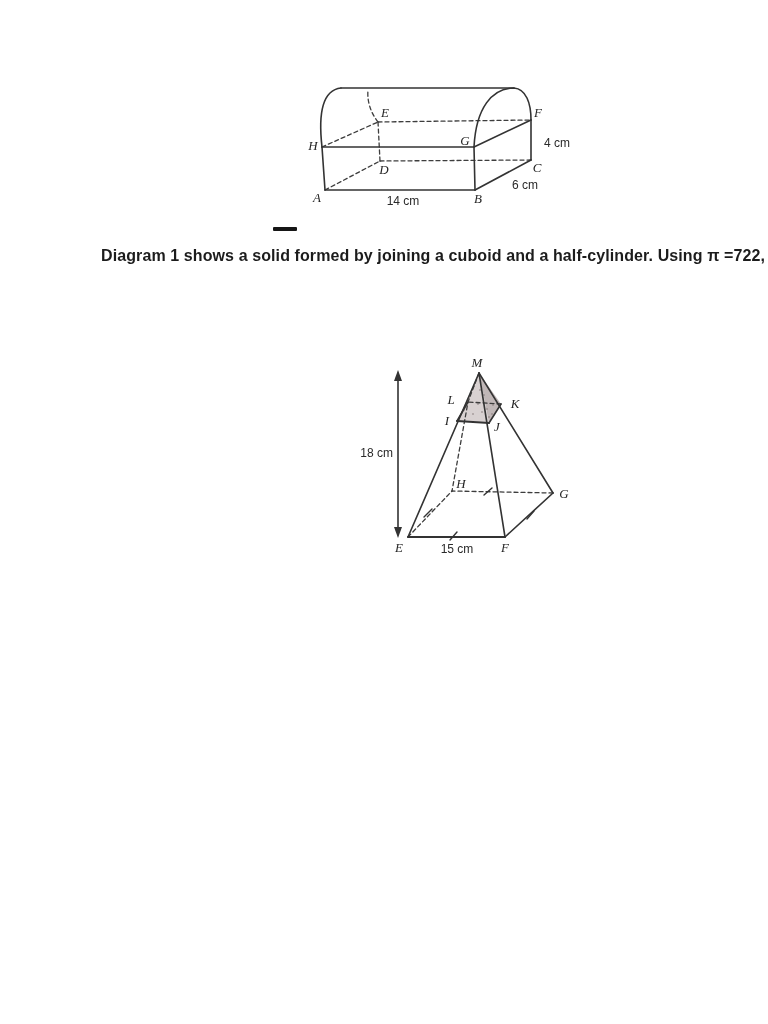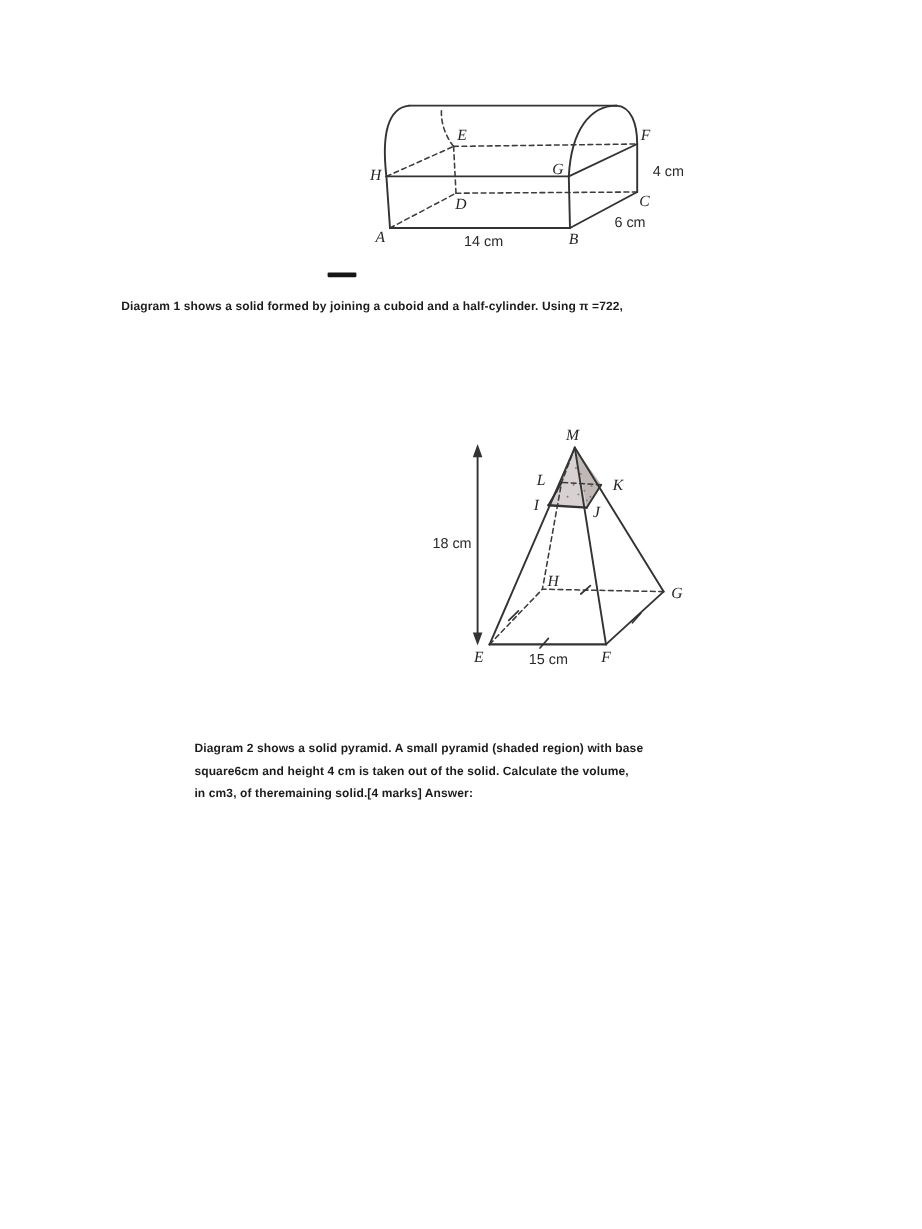--- a/index.html
+++ b/index.html
@@ -26,21 +26,21 @@
     left: 273px;
     top: 227px;
     width: 24px;
     height: 4px;
     background: #161616;
     border-radius: 1px;
   }
   .problem-text {
     position: absolute;
     color: #1c1c1c;
-    font-size: 10px;
+    font-size: 16px;
     font-weight: 600;
     line-height: 18.5px;
     letter-spacing: 0.1px;
     white-space: nowrap;
   }
   #problem1 { left: 101px; top: 247px; }
   #problem2 { left: 162px; top: 616px; }
 
   
   .edge {
@@ -192,19 +192,14 @@
       <text class="vertex-label" x="399" y="552" text-anchor="middle">E</text>
       <text class="vertex-label" x="505" y="552" text-anchor="middle">F</text>
     </g>
 
     <g>
       <text class="dim-label" x="393" y="457" text-anchor="end">18 cm</text>
       <text class="dim-label" x="457" y="553" text-anchor="middle">15 cm</text>
     </g>
   </svg>
 
-  <div id="problem2" class="problem-text">
-    <div>Diagram 2 shows a solid pyramid. A small pyramid (shaded region) with base</div>
-    <div>square6cm and height 4 cm is taken out of the solid. Calculate the volume,</div>
-    <div>in cm3, of theremaining solid.[4 marks] Answer:</div>
-  </div>
 
 </div>
 
 </body></html>

